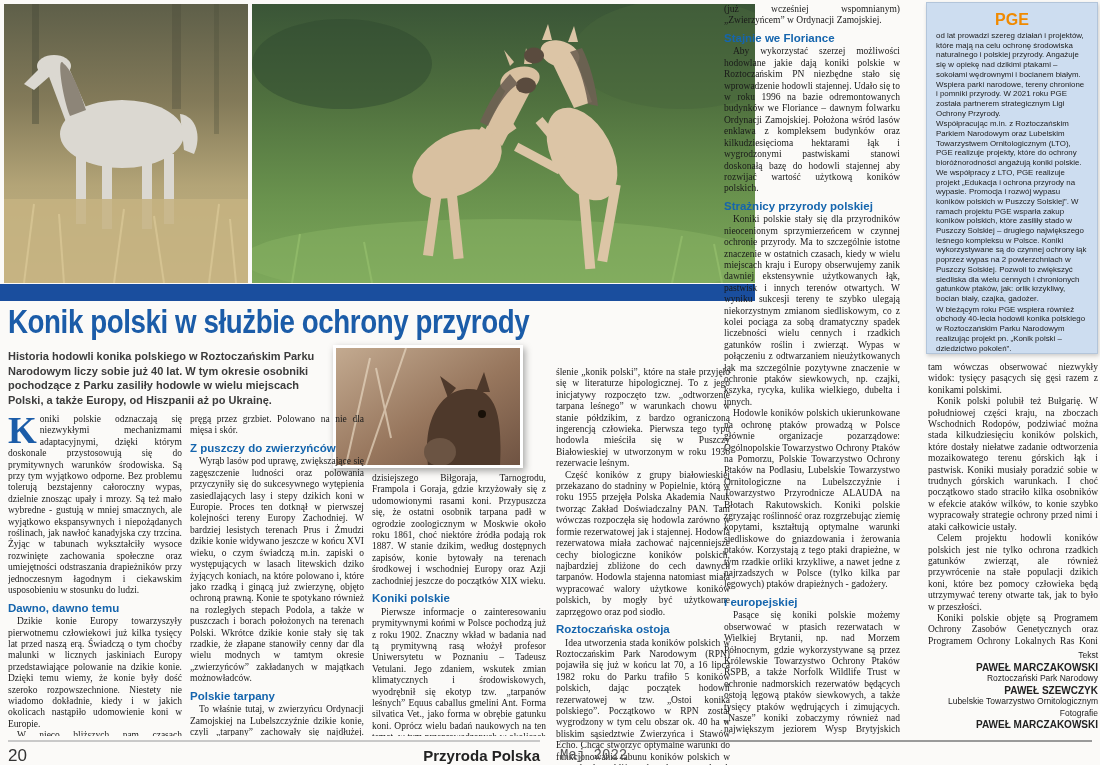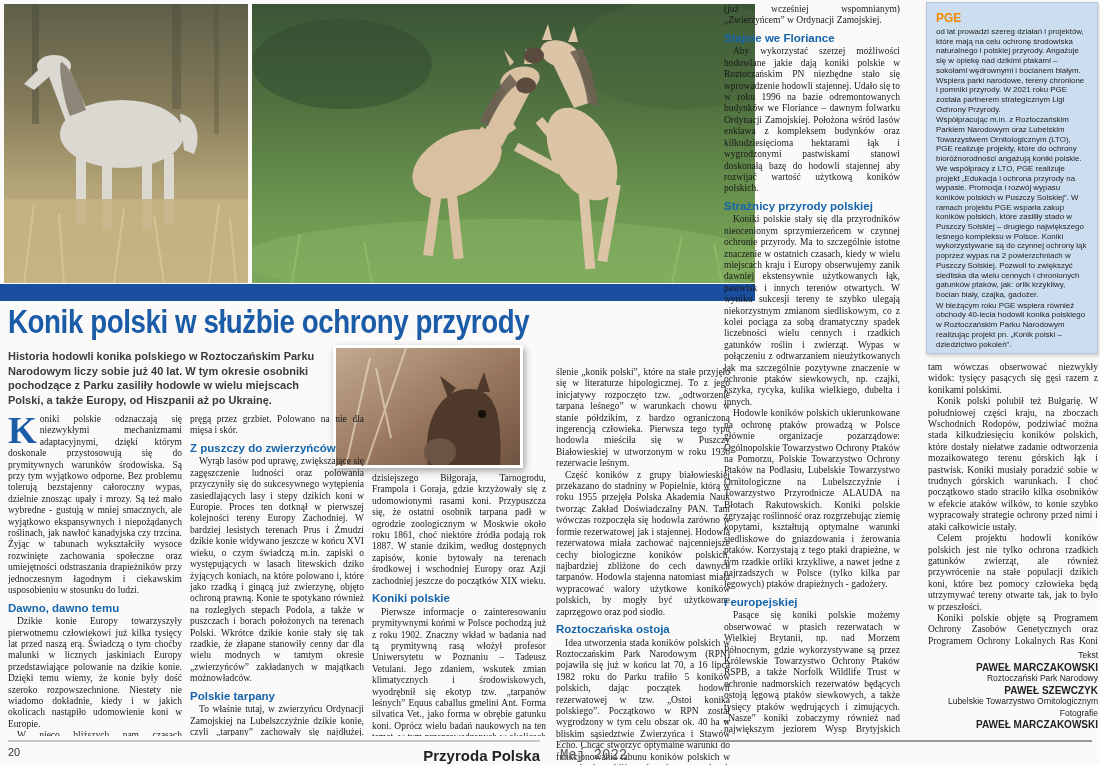--- a/index.html
+++ b/index.html
@@ -18,28 +18,28 @@
   .col p{margin:0;}
   .col p.ind{text-indent:9px;}
   .col h3{font-family:"Liberation Sans",sans-serif;color:#1565ad;font-size:11.5px;
           margin:5px 0 2px 0;line-height:1.1;}
   .dropcap{float:left;font-size:37px;line-height:30px;font-weight:bold;color:#1b5ca8;
            padding:2px 3px 0 0;font-family:"Liberation Serif",serif;}
   .inset{border:3px solid #fff;box-shadow:2px 3px 7px rgba(0,0,0,.35);overflow:hidden;background:#9a7b62;}
   .pge{background:#cdddf0;border:1px solid #b3c5da;box-shadow:1px 2px 4px rgba(0,0,0,.18);
        font-family:"Liberation Sans",sans-serif;font-size:7.9px;line-height:9.7px;color:#222;
        padding:9px 9px;box-sizing:border-box;overflow:hidden;}
-  .pge h2{margin:0 0 3px 0;color:#f08a00;font-size:12px;line-height:1;}
+  .pge h2{margin:0 0 3px 0;color:#f08a00;font-size:16px;line-height:1;text-align:center;}
   .pge p{margin:0 0 1px 0;}
   .credits{font-family:"Liberation Sans",sans-serif;text-align:right;font-size:8.5px;
            line-height:11.5px;color:#222;}
   .credits .nm{font-weight:bold;font-size:10px;}
   .rule{background:#c9c9c9;height:2px;}
   .rule.dark{background:#9a9a9a;}
-  .pagenum{font-family:"Liberation Sans",sans-serif;font-size:11px;color:#333;}
+  .pagenum{font-family:"Liberation Sans",sans-serif;font-size:17px;color:#333;}
   .brand{font-family:"Liberation Sans",sans-serif;font-size:15px;font-weight:bold;color:#222;}
   .issue{font-family:Liberation Mono, monospace;font-size:14px;color:#555;}
 </style>
 </head>
 <body>
 
 <div>
 
   <div class="abs photo" style="left:4px;top:4px;width:244px;height:279px;">
     <svg width="244" height="279" viewBox="0 0 244 279">

